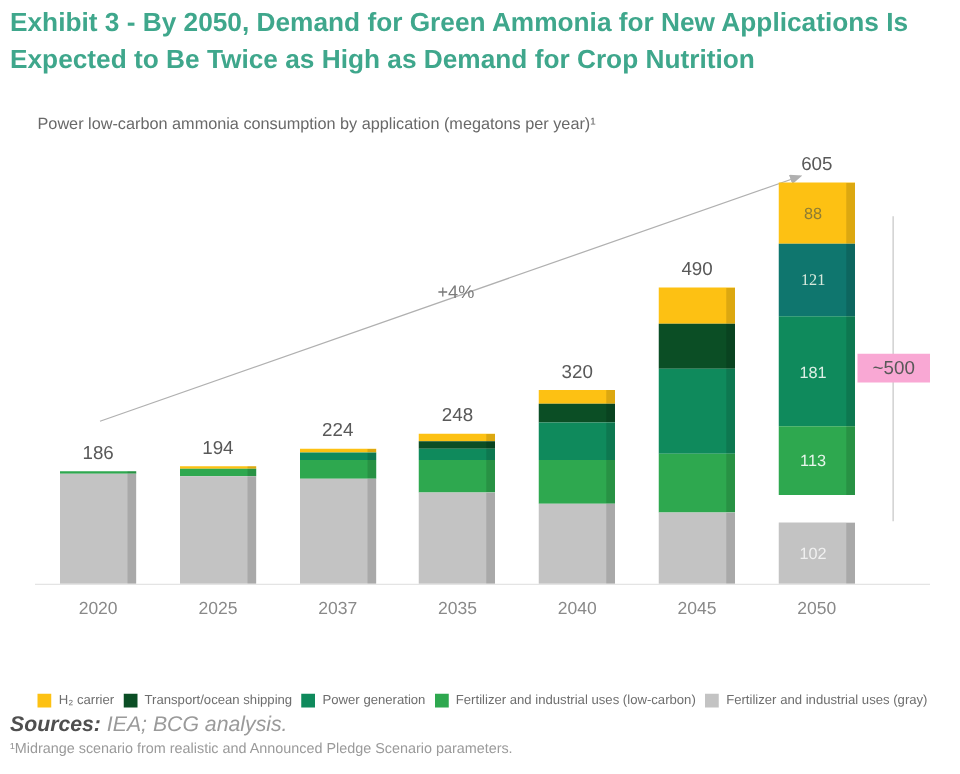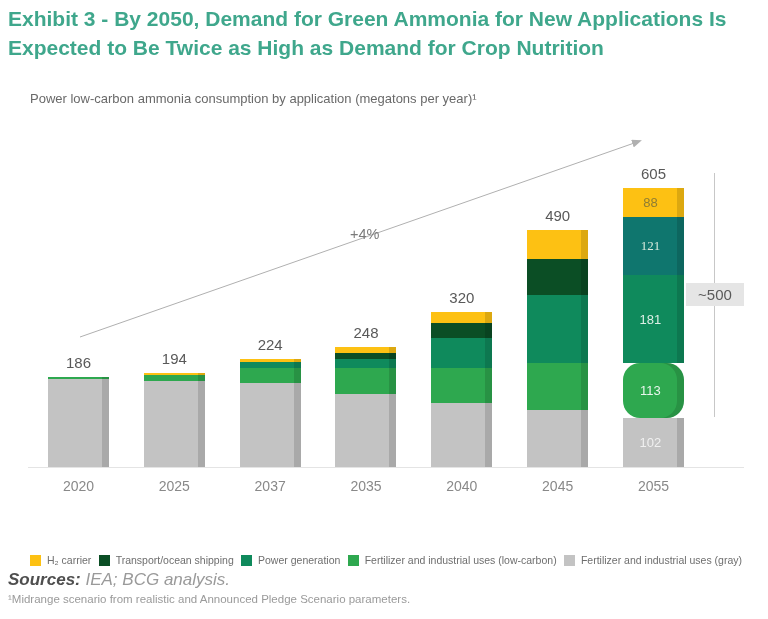--- a/index.html
+++ b/index.html
@@ -46,21 +46,21 @@
     font-size:14px;color:#898989;
   }
   .baseline{
     position:absolute;left:28px;top:467px;width:716px;height:1px;background:#e4e4e4;
   }
   .bracket-line{
     position:absolute;left:714px;top:173px;width:1px;height:244px;background:#c7c7c7;
   }
   .bracket-label{
     position:absolute;left:686px;top:283px;width:58px;text-align:center;
-    background:#e5e5e5;font-size:15px;color:#595959;padding:3px 0;
+    background:#f9a8d4;font-size:15px;color:#595959;padding:3px 0;
   }
   .legend{
     position:absolute;left:30px;top:536px;width:712px;
     display:flex;justify-content:space-between;align-items:center;margin-top:18px;
   }
   .legend-item{display:flex;align-items:center;gap:6px;}
   .legend-swatch{width:11px;height:11px;flex:0 0 auto;}
   .legend-label{font-size:10.5px;color:#6e6e6e;white-space:nowrap;}
   .sources{
     position:absolute;left:8px;top:570px;font-size:17px;color:#9a9a9a;font-style:italic;
@@ -148,37 +148,37 @@
         <div class="bar-segment" style="height: 35.9px; background: rgb(11, 78, 37);"></div>
         <div class="bar-segment" style="height: 68.3px; background: rgb(15, 138, 92);"></div>
         <div class="bar-segment" style="height: 47px; background: rgb(46, 168, 79);"></div>
         <div class="bar-segment" style="height: 57.2px; background: rgb(195, 195, 195);"></div>
       </div>
       <div class="year-label">2045</div>
     </div>
     <div class="bar-column">
       <div class="total-label">605</div>
       <div class="bar-stack">
-        <div class="bar-segment" style="height: 29px; background: rgb(253, 193, 19);">
+        <div class="bar-segment" style="height: 49px; background: rgb(253, 193, 19);">
           <span class="segment-label" style="color: rgb(143, 125, 51);">88</span>
         </div>
         <div class="bar-segment" style="height: 58.6px; background: #0f766e; font-family: Liberation Serif, serif;">
           <span class="segment-label" style="color: rgb(215, 233, 220);">121</span>
         </div>
         <div class="bar-segment" style="height: 87.7px; background: rgb(15, 138, 92);">
           <span class="segment-label" style="color: rgb(221, 239, 230);">181</span>
         </div>
-        <div class="bar-segment" style="height: 54.7px; background: rgb(46, 168, 79); border-radius: 17px;">
+        <div class="bar-segment" style="height: 54.7px; background: rgb(46, 168, 79);">
           <span class="segment-label" style="color: rgb(232, 246, 236);">113</span>
         </div>
-        <div class="bar-segment" style="height: 49.4px; background: rgb(195, 195, 195);">
+        <div class="bar-segment" style="height: 49.4px; background: rgb(195, 195, 195); margin-top: 22px;">
           <span class="segment-label" style="color: rgb(240, 240, 240);">102</span>
         </div>
       </div>
-      <div class="year-label">2055</div>
+      <div class="year-label">2050</div>
     </div>
   </div>
 
 <div class="baseline"></div>
 
 <div class="bracket-line"></div>
 <div class="bracket-label">~500</div>
 
 <div class="legend">
     <div class="legend-item">

